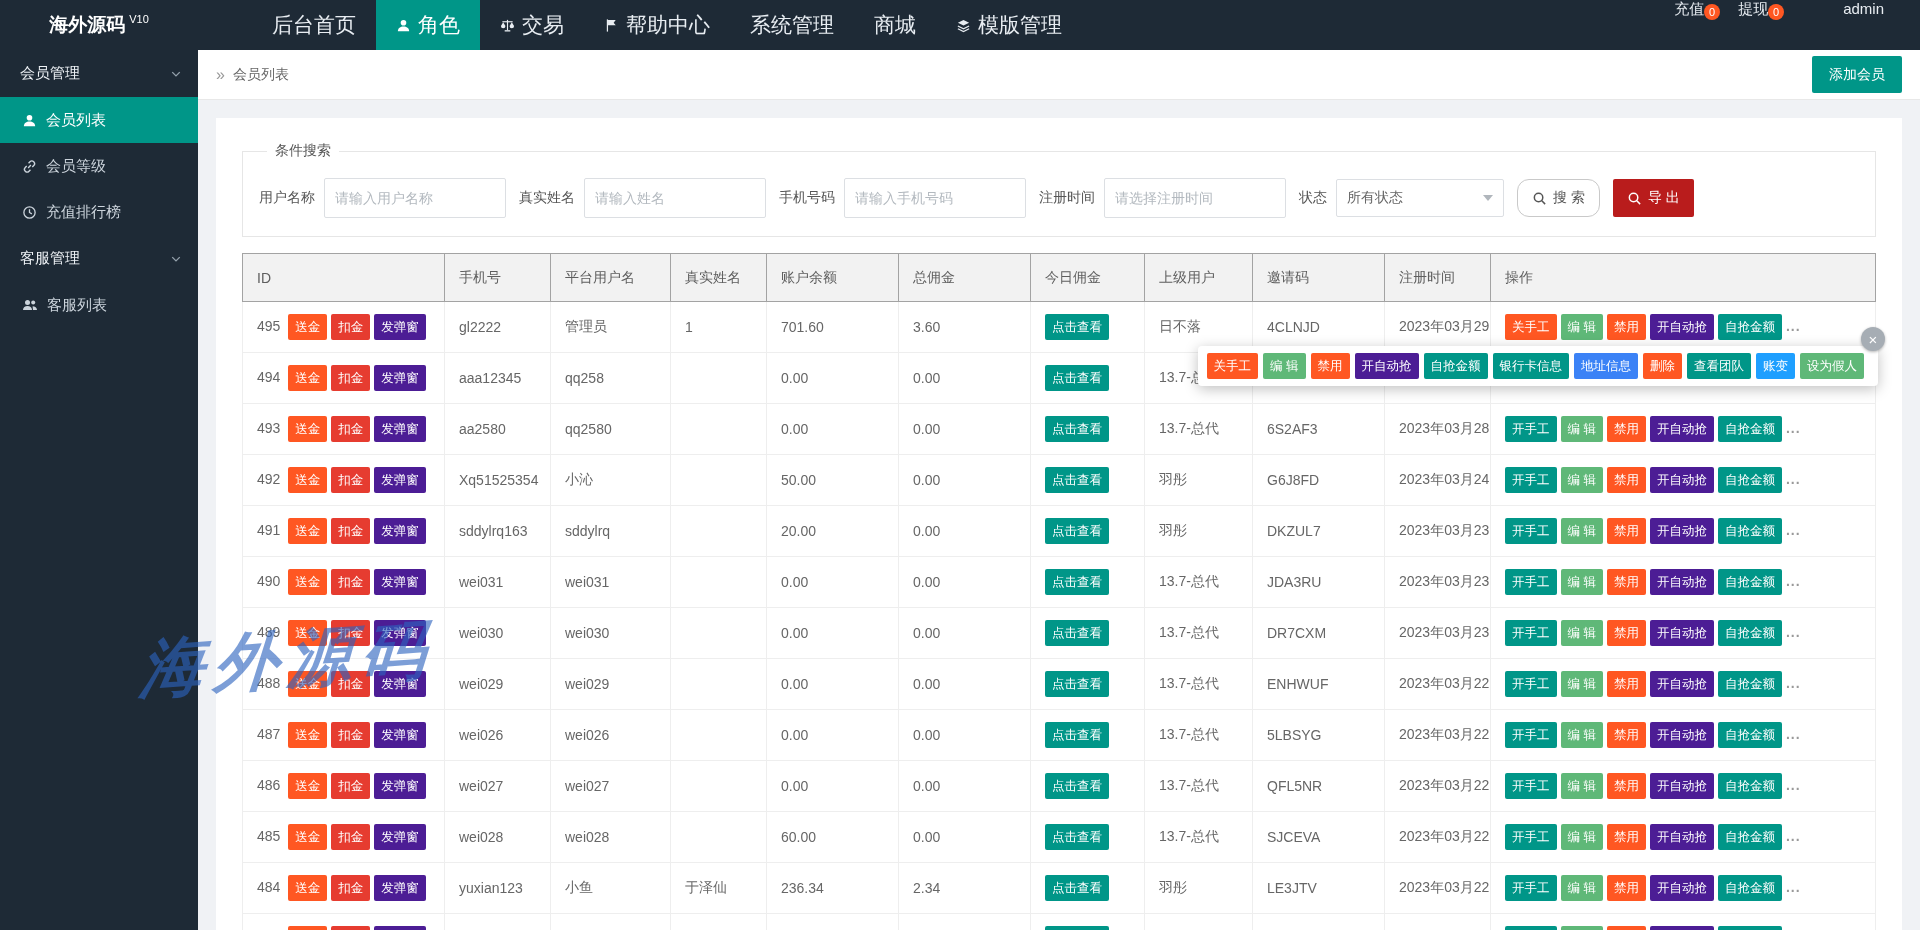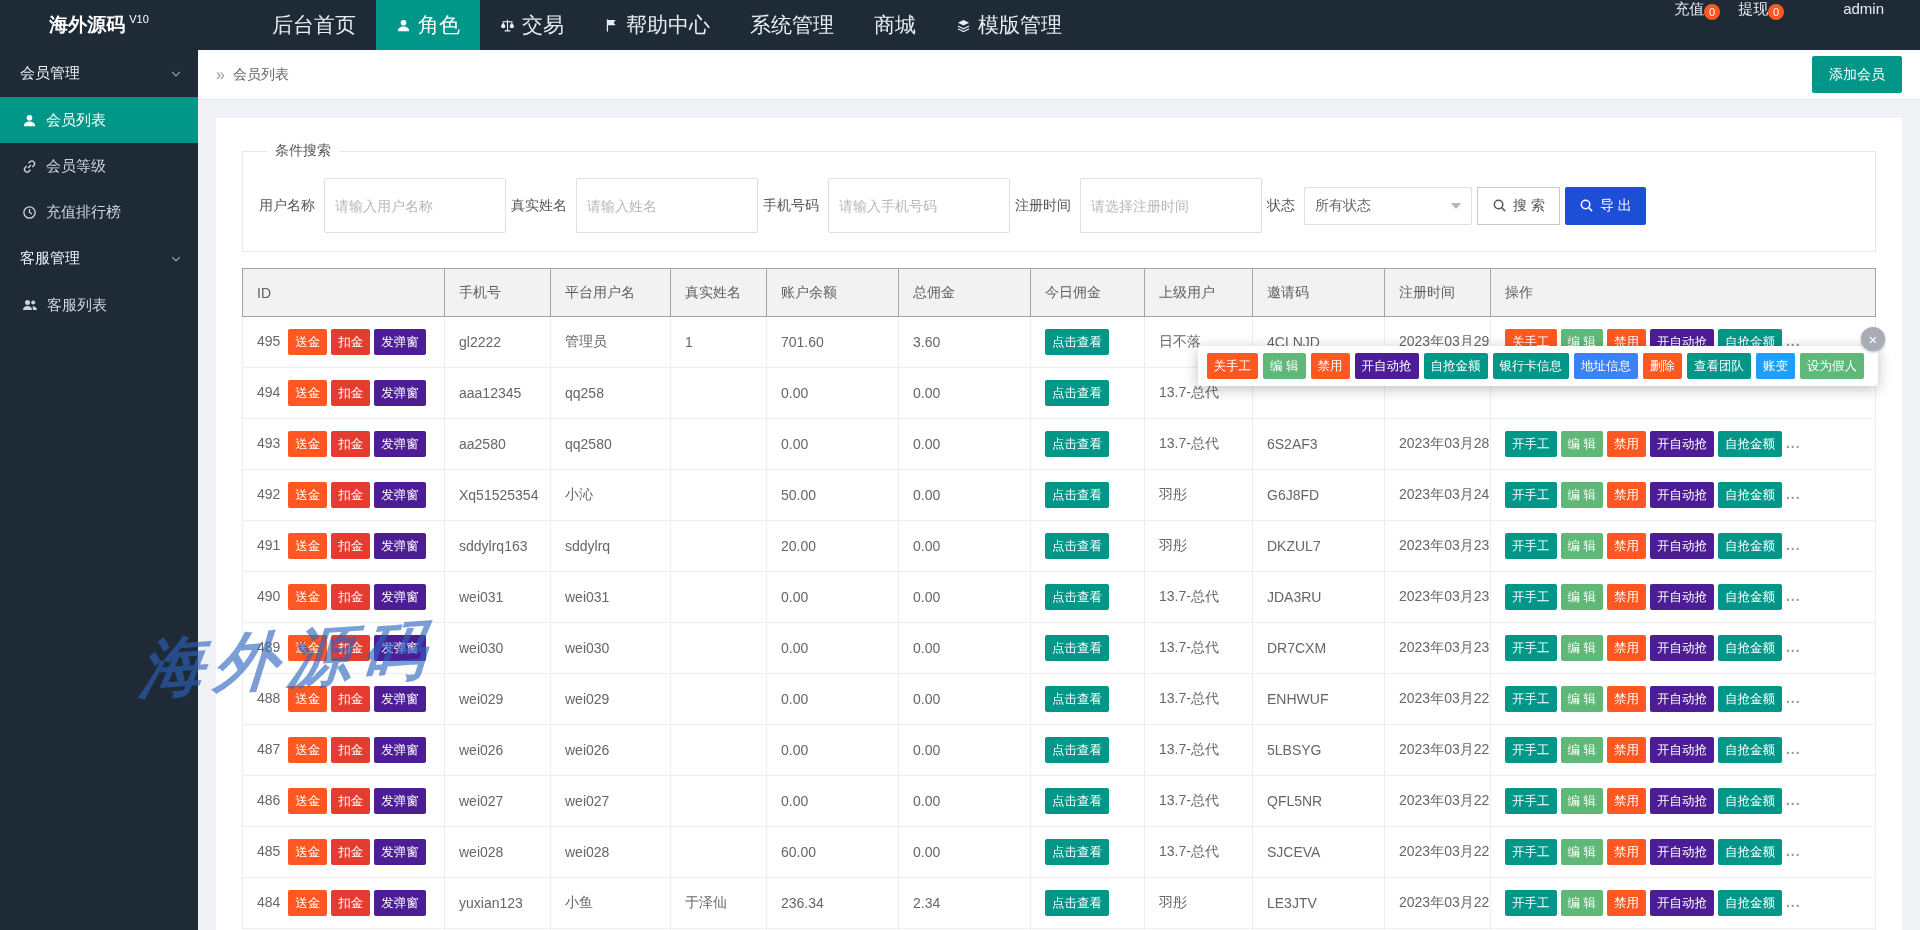--- a/index.html
+++ b/index.html
@@ -66,45 +66,45 @@
   .add-btn {
     margin-left: auto; background: #009688; color: #fff; height: 37px;
     padding: 8px 17px; font-size: 14px; border-radius: 2px;
   }
   .content { padding: 18px 18px 0; }
   .card { background: #fff; height: 900px; padding: 24px 26px 0; position: relative; }
 
   
   fieldset.search { border: 1px solid #e6e6e6; margin: 0 0 16px; padding: 10px 16px 18px; }
   fieldset.search legend { font-size: 14px; color: #555; padding: 0 8px; margin-left: 8px; }
-  .search-row { display: flex; align-items: center; gap: 5px; margin-top: 8px; }
+  .search-row { display: flex; align-items: center; gap: 13px; margin-top: 8px; }
   .field { display: flex; align-items: center; gap: 9px; }
   .f-label { font-size: 14px; color: #555; white-space: nowrap; }
   .f-input {
-    height: 55px; width: 182px; border: 1px solid #dcdfe3; border-radius: 2px;
+    height: 40px; width: 182px; border: 1px solid #dcdfe3; border-radius: 2px;
     padding: 0 10px; font-size: 14px; color: #333;
   }
   .f-input::placeholder { color: #b3b9bf; }
   .f-select {
     height: 38px; width: 168px; border: 1px solid #dcdfe3; border-radius: 2px;
     display: flex; align-items: center; padding: 0 10px; font-size: 14px; color: #666;
     position: relative; cursor: pointer;
   }
   .caret {
     position: absolute; right: 10px; width: 0; height: 0;
     border-left: 5px solid transparent; border-right: 5px solid transparent;
     border-top: 6px solid #b0b6bc;
   }
   .btn-search {
     height: 38px; padding: 0 14px; background: #fff; border: 1px solid #c9c9c9;
-    border-radius: 0; font-size: 14px; color: #555;
+    border-radius: 12px; font-size: 14px; color: #555;
     display: flex; align-items: center; gap: 6px;
   }
   .btn-export {
-    height: 38px; padding: 0 14px; background: #1d4ed8; border-radius: 2px;
+    height: 38px; padding: 0 14px; background: #b91c1c; border-radius: 2px;
     font-size: 14px; color: #fff; display: flex; align-items: center; gap: 6px;
   }
 
   
   table { width: 100%; border-collapse: collapse; table-layout: fixed; }
   th {
     background: #f2f2f2; height: 48px; font-weight: 400; font-size: 14px; color: #5e5e5e;
     text-align: left; padding: 0 6px 0 14px; border: 1px solid #a3a3a3; white-space: nowrap; overflow: hidden;
   }
   td {

